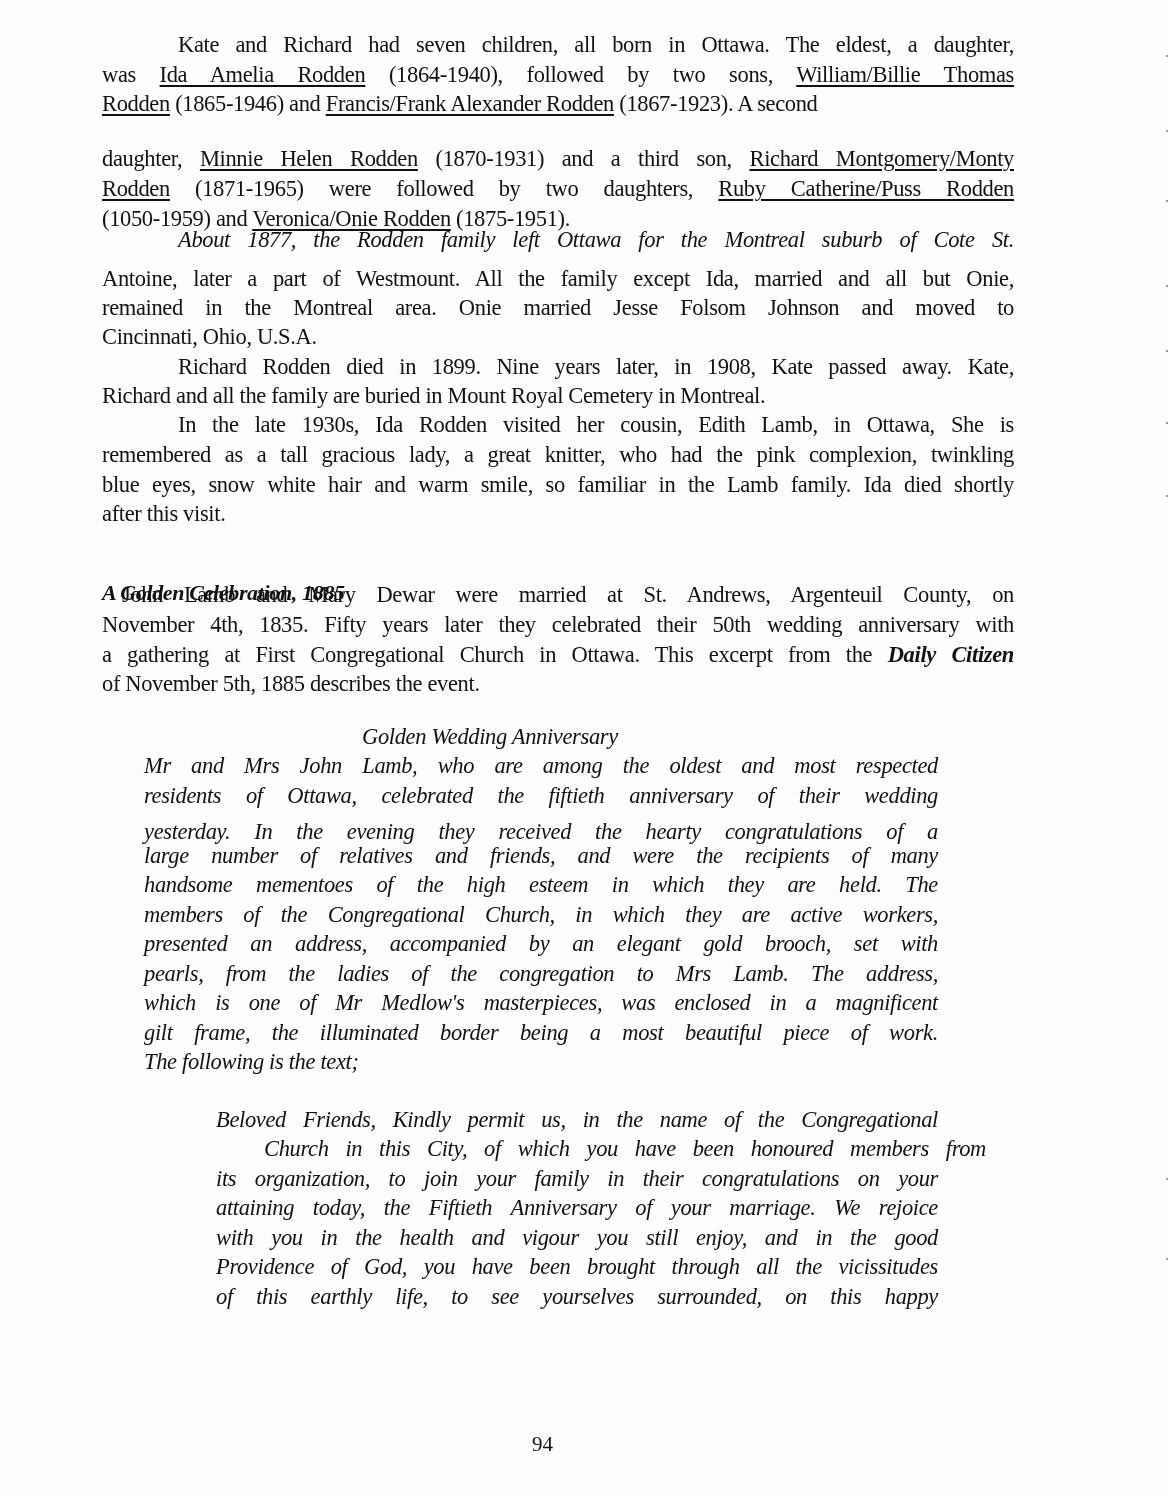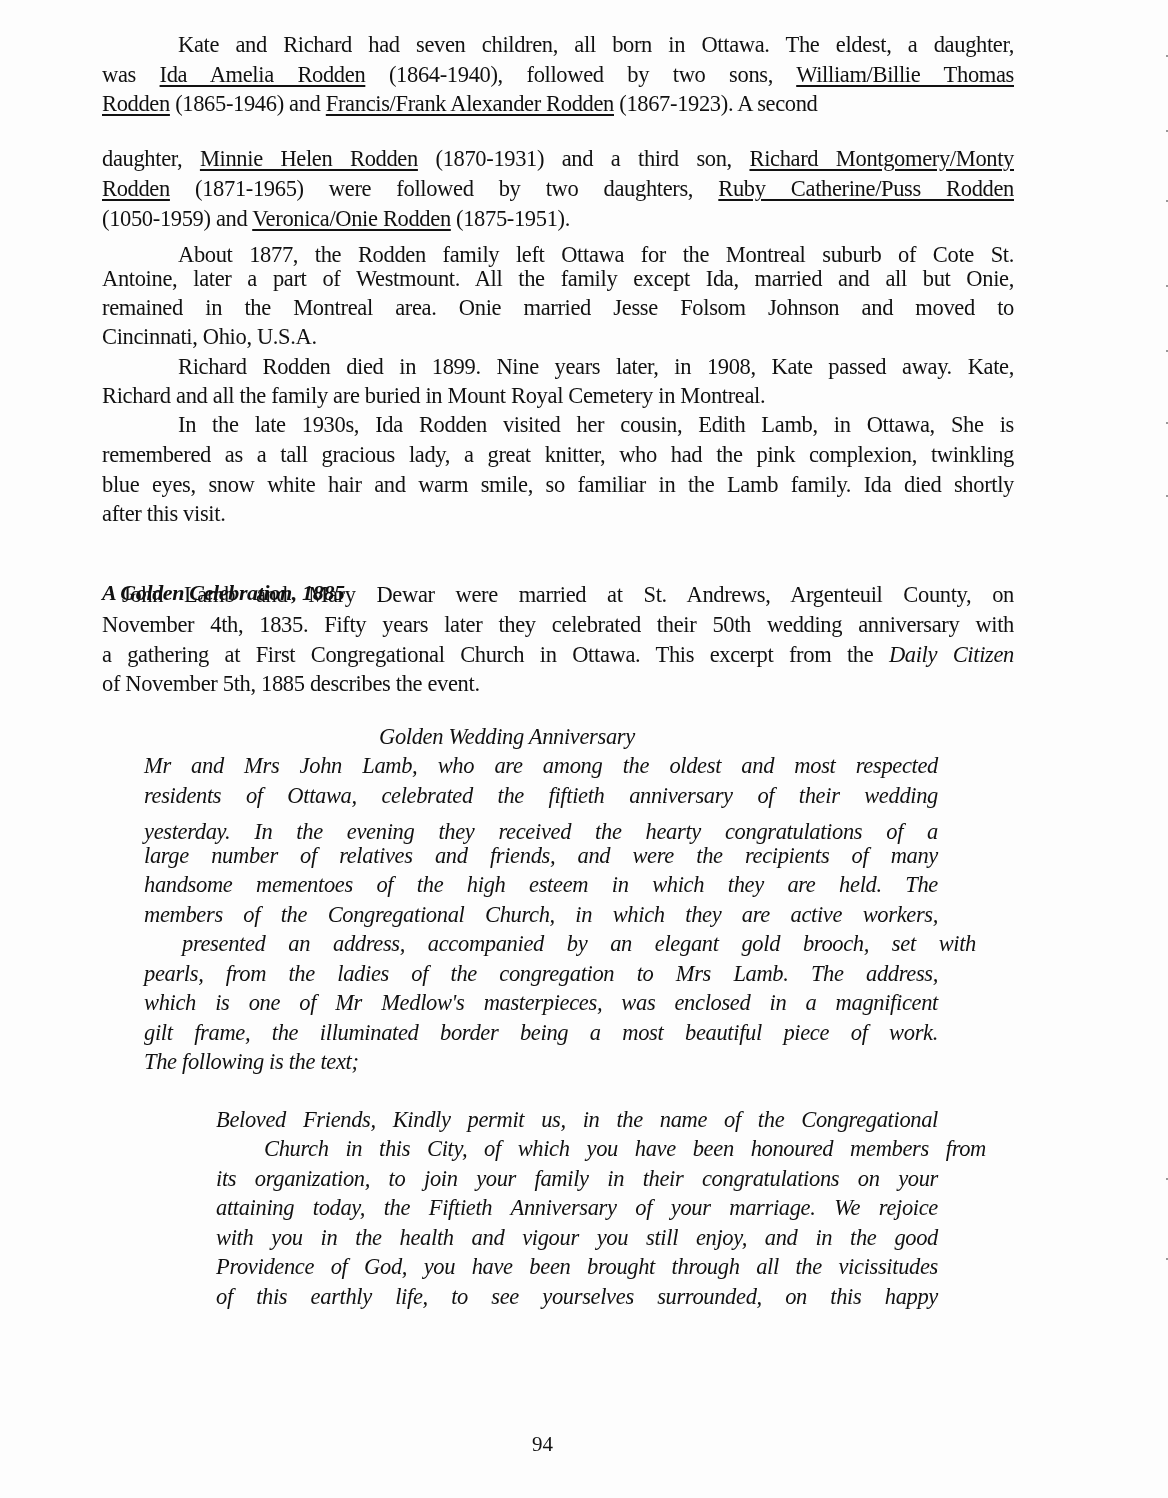--- a/index.html
+++ b/index.html
@@ -7,67 +7,67 @@
     width: 1168px; height: 1498px; background: #fdfdfd; position: relative; overflow: hidden;
     font-family: "Liberation Serif", "DejaVu Serif", serif; color: #111;
   }
   .page { position: absolute; left: 102px; top: 0; width: 912px; }
   .line {
     position: absolute; left: 0; width: 912px; font-size: 22.5px; line-height: 29px;
     white-space: nowrap; letter-spacing: -0.35px; transform-origin: left top;
   }
   .just { text-align: justify; text-align-last: justify; }
   .u { text-decoration: underline; text-decoration-thickness: 1.5px; text-underline-offset: 3px; }
-  .i { font-style: italic; }
+  .i { font-style: italic; font-weight: bold; }
   .heading { font-weight: bold; font-style: italic; font-size: 22px; }
   .quote .line { font-style: italic; }
   .pnum { position: absolute; top: 1432px; left: 532px; font-size: 21px; }
   .mark { position: absolute; left: 1166px; width: 2px; height: 2px; background: #999; }
 </style>
 </head>
 <body>
 
 <div class="page">
 
   <div class="line just" style="top: 30px; left: 76px; width: 836px; white-space: nowrap;"><span>Kate and Richard had seven children, all born in Ottawa.  The eldest, a daughter,</span></div>
   <div class="line just" style="top: 60px; white-space: nowrap;"><span>was </span><span class="u">Ida Amelia Rodden</span><span> (1864-1940), followed by two sons, </span><span class="u">William/Billie Thomas</span></div>
   <div class="line" style="top: 89px; white-space: nowrap;"><span class="u">Rodden</span><span> (1865-1946) and </span><span class="u">Francis/Frank Alexander Rodden</span><span> (1867-1923).  A second</span></div>
   <div class="line just" style="top: 144px; white-space: nowrap;"><span>daughter, </span><span class="u">Minnie Helen Rodden</span><span> (1870-1931) and a third son, </span><span class="u">Richard Montgomery/Monty</span></div>
   <div class="line just" style="top: 174px; white-space: nowrap;"><span class="u">Rodden</span><span> (1871-1965) were followed by two daughters, </span><span class="u">Ruby Catherine/Puss Rodden</span></div>
   <div class="line" style="top: 204px; white-space: nowrap;"><span>(1050-1959) and </span><span class="u">Veronica/Onie Rodden</span><span> (1875-1951).</span></div>
 
-  <div class="line just" style="top: 240px; left: 76px; width: 836px; white-space: nowrap;">About 1877, the Rodden family left Ottawa for the Montreal suburb of Cote St.</div>
+  <div class="line just" style="top: 225px; left: 76px; width: 836px; white-space: nowrap; font-style: italic;">About 1877, the Rodden family left Ottawa for the Montreal suburb of Cote St.</div>
   <div class="line just" style="top: 264px; white-space: nowrap;">Antoine, later a part of Westmount.  All the family except Ida, married and all but Onie,</div>
   <div class="line just" style="top: 293px; white-space: nowrap;">remained in the Montreal area.  Onie married Jesse Folsom Johnson and moved to</div>
   <div class="line" style="top: 322px; white-space: nowrap;">Cincinnati, Ohio, U.S.A.</div>
 
   <div class="line just" style="top: 352px; left: 76px; width: 836px; white-space: nowrap;">Richard Rodden died in 1899. Nine years later, in 1908, Kate passed away.  Kate,</div>
   <div class="line" style="top: 381px; white-space: nowrap;">Richard and all the family are buried in Mount Royal Cemetery in Montreal.</div>
 
   <div class="line just" style="top: 410px; left: 76px; width: 836px; white-space: nowrap;">In the late 1930s, Ida Rodden visited her cousin, Edith Lamb, in Ottawa, She is</div>
   <div class="line just" style="top: 440px; white-space: nowrap;">remembered as a tall gracious lady, a great knitter, who had the pink complexion, twinkling</div>
   <div class="line just" style="top: 470px; white-space: nowrap;">blue eyes, snow white hair and warm smile, so familiar in the Lamb family.  Ida died shortly</div>
   <div class="line" style="top: 499px; white-space: nowrap;">after this visit.</div>
 
   <div class="line heading" style="top: 551px; white-space: nowrap; margin-top: 27px;">A Golden Celebration, 1885</div>
 
   <div class="line just" style="top: 580px; left: 20px; width: 892px; white-space: nowrap;">John Lamb and Mary Dewar were married at St. Andrews, Argenteuil County, on</div>
   <div class="line just" style="top: 610px; white-space: nowrap;">November 4th, 1835.  Fifty years later they celebrated their 50th wedding anniversary with</div>
   <div class="line just" style="top: 640px; white-space: nowrap;"><span>a gathering at First Congregational Church in Ottawa.  This excerpt from the </span><span class="i">Daily Citizen</span></div>
   <div class="line" style="top: 669px; white-space: nowrap;">of November 5th, 1885 describes the event.</div>
 
   <div class="quote">
-    <div class="line" style="top:722px;left:277px;width:auto;">Golden Wedding Anniversary</div>
+    <div class="line" style="top:722px;left:260px;width:auto;">Golden Wedding Anniversary</div>
     <div class="line just" style="top: 751px; left: 42px; width: 794px; white-space: nowrap;">Mr and Mrs John Lamb, who are among the oldest and most respected</div>
     <div class="line just" style="top: 781px; left: 42px; width: 794px; white-space: nowrap;">residents of Ottawa, celebrated the fiftieth anniversary of their wedding</div>
     <div class="line just" style="top: 817px; left: 42px; width: 794px; white-space: nowrap;">yesterday.  In the evening they received the hearty congratulations of a</div>
     <div class="line just" style="top: 841px; left: 42px; width: 794px; white-space: nowrap;">large number of relatives and friends, and were the recipients of many</div>
     <div class="line just" style="top: 870px; left: 42px; width: 794px; white-space: nowrap;">handsome mementoes of the high esteem in which they are held.  The</div>
     <div class="line just" style="top: 900px; left: 42px; width: 794px; white-space: nowrap;">members of the Congregational Church, in which they are active workers,</div>
-    <div class="line just" style="top: 929px; left: 42px; width: 794px; white-space: nowrap; margin-left: 38px;">presented an address, accompanied by an elegant gold brooch, set with</div>
+    <div class="line just" style="top: 929px; left: 42px; width: 794px; white-space: nowrap;">presented an address, accompanied by an elegant gold brooch, set with</div>
     <div class="line just" style="top: 959px; left: 42px; width: 794px; white-space: nowrap;">pearls, from the ladies of the congregation to Mrs Lamb.  The address,</div>
     <div class="line just" style="top: 988px; left: 42px; width: 794px; white-space: nowrap;">which is one of Mr Medlow's masterpieces, was enclosed in a magnificent</div>
     <div class="line just" style="top: 1018px; left: 42px; width: 794px; white-space: nowrap;">gilt frame, the illuminated border being a most beautiful piece of work.</div>
     <div class="line" style="top: 1047px; left: 42px; width: 794px; white-space: nowrap;">The following is the text;</div>
 
     <div class="line just" style="top: 1105px; left: 114px; width: 722px; white-space: nowrap;">Beloved Friends, Kindly permit us, in the name of the Congregational</div>
     <div class="line just" style="top: 1134px; left: 114px; width: 722px; white-space: nowrap; margin-left: 48px;">Church in this City, of which you have been honoured members from</div>
     <div class="line just" style="top: 1164px; left: 114px; width: 722px; white-space: nowrap; font-style: italic;">its organization, to join your family in their congratulations on your</div>
     <div class="line just" style="top: 1193px; left: 114px; width: 722px; white-space: nowrap;">attaining today, the Fiftieth Anniversary of your marriage. We rejoice</div>
     <div class="line just" style="top: 1223px; left: 114px; width: 722px; white-space: nowrap;">with you in the health and vigour you still enjoy, and in the good</div>

